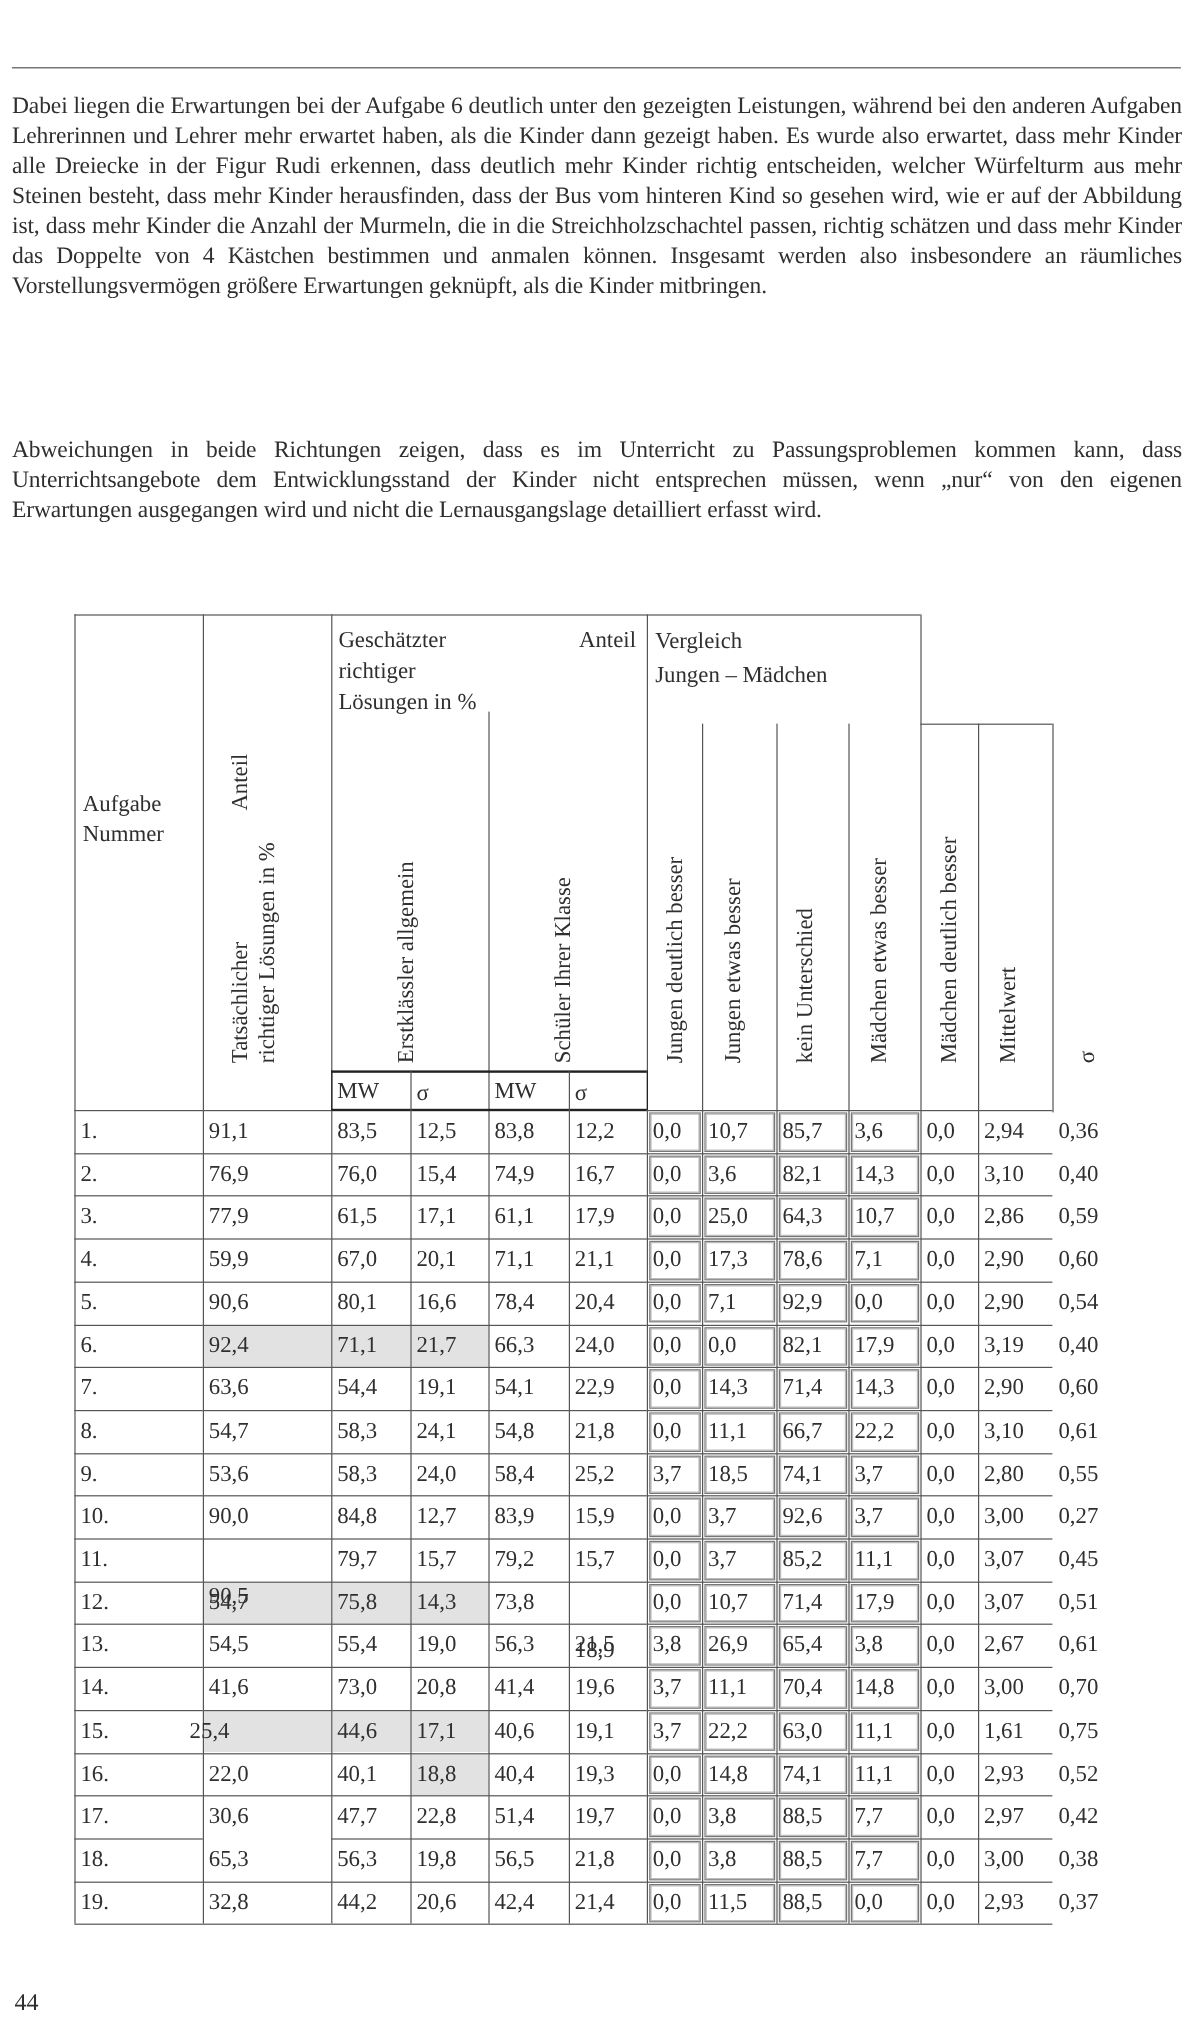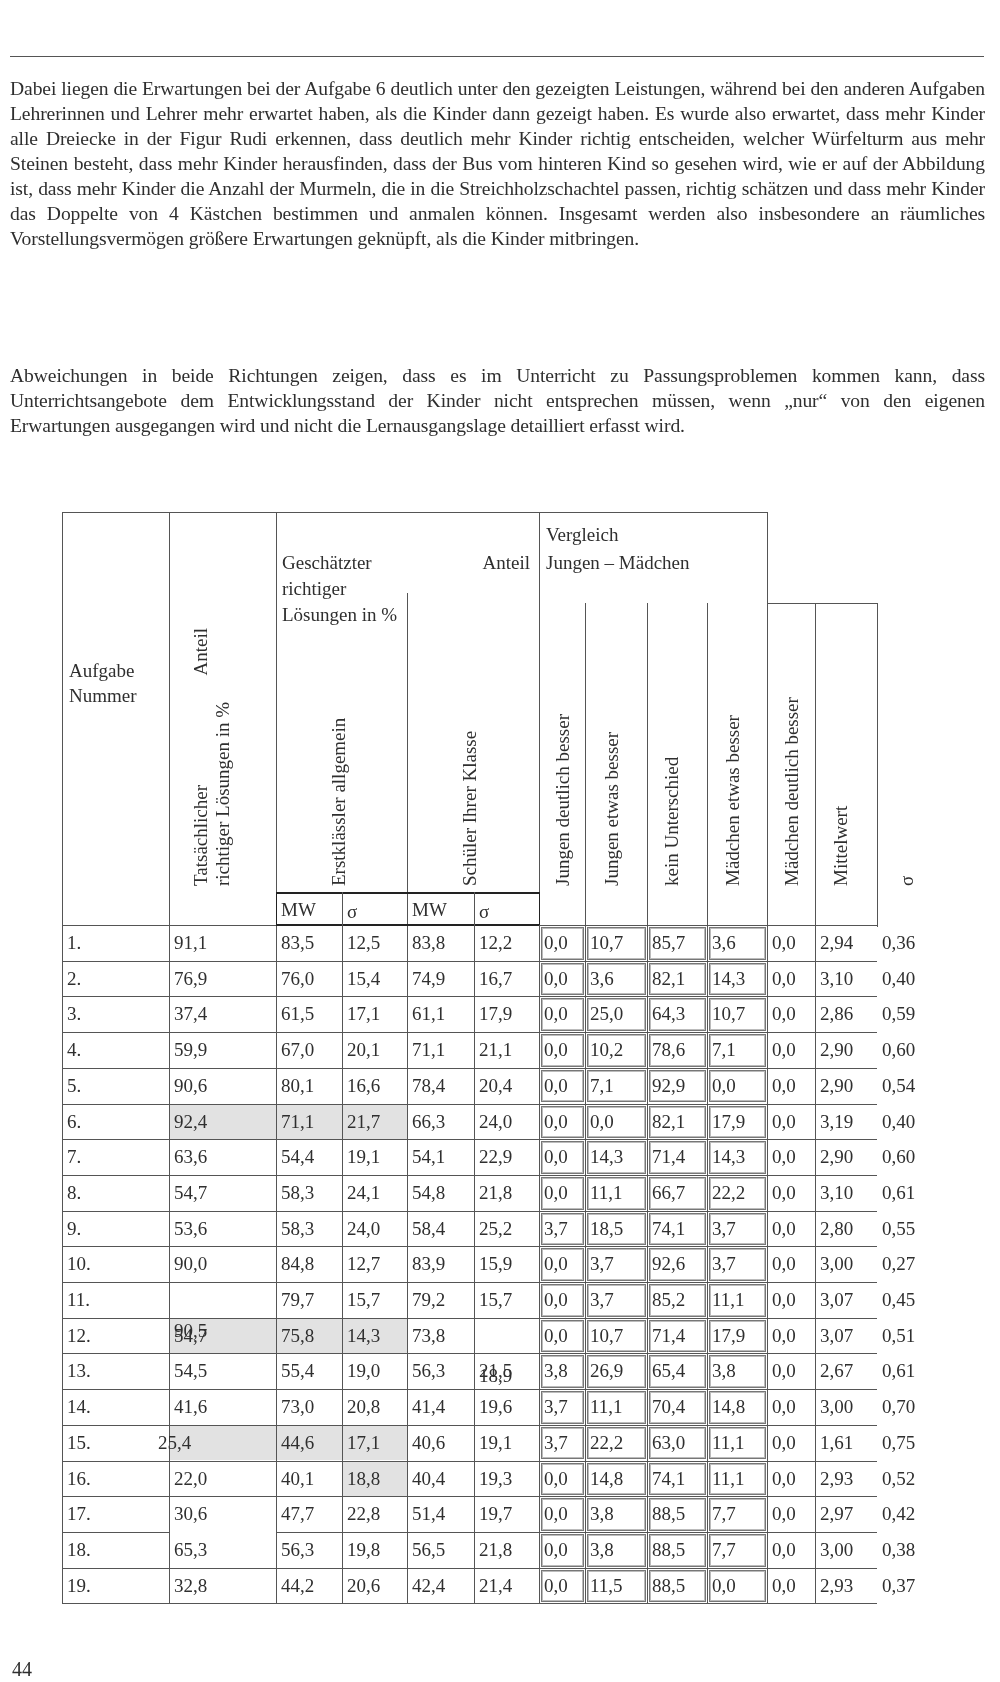--- a/index.html
+++ b/index.html
@@ -41,21 +41,21 @@
 
   <div class="rot" style="left:190px;top:886px;width:320px;">
     <div style="display:flex;justify-content:space-between;width:258px;">
       <span>Tatsächlicher</span>
       <span>Anteil</span>
     </div>
     <div>richtiger Lösungen in %</div>
   </div>
 
   <div class="cellt" style="left:282px;top:521px;width:250px;line-height:26px;">
-    <div style="display:flex;justify-content:space-between;width:248px;margin-top:29px;">
+    <div style="display:flex;justify-content:space-between;width:248px;">
       <span>Geschätzter</span>
       <span>Anteil</span>
     </div>
     <div>richtiger</div>
     <div>Lösungen in %</div>
   </div>
 
   <div class="rot" style="left:328px;top:886px;">Erstklässler allgemein</div>
   <div class="rot" style="left:459px;top:886px;">Schüler Ihrer Klasse</div>
 
@@ -278,40 +278,40 @@
     <div class="cellt" style="left: 412px; top: 968.7px;">74,9</div>
     <div class="cellt" style="left: 479px; top: 968.7px;">16,7</div>
     <div class="cellt" style="left: 544px; top: 968.7px;">0,0</div>
     <div class="cellt" style="left: 590px; top: 968.7px;">3,6</div>
     <div class="cellt" style="left: 652px; top: 968.7px;">82,1</div>
     <div class="cellt" style="left: 712px; top: 968.7px;">14,3</div>
     <div class="cellt" style="left: 772px; top: 968.7px;">0,0</div>
     <div class="cellt" style="left: 820px; top: 968.7px;">3,10</div>
     <div class="cellt" style="left: 882px; top: 968.7px;">0,40</div>
     <div class="cellt" style="left: 67px; top: 1004.4px;">3.</div>
-    <div class="cellt" style="left: 174px; top: 1004.4px;">37,4</div>
+    <div class="cellt" style="left: 174px; top: 1004.4px;">77,9</div>
     <div class="cellt" style="left: 281px; top: 1004.4px;">61,5</div>
     <div class="cellt" style="left: 347px; top: 1004.4px;">17,1</div>
     <div class="cellt" style="left: 412px; top: 1004.4px;">61,1</div>
     <div class="cellt" style="left: 479px; top: 1004.4px;">17,9</div>
     <div class="cellt" style="left: 544px; top: 1004.4px;">0,0</div>
     <div class="cellt" style="left: 590px; top: 1004.4px;">25,0</div>
     <div class="cellt" style="left: 652px; top: 1004.4px;">64,3</div>
     <div class="cellt" style="left: 712px; top: 1004.4px;">10,7</div>
     <div class="cellt" style="left: 772px; top: 1004.4px;">0,0</div>
     <div class="cellt" style="left: 820px; top: 1004.4px;">2,86</div>
     <div class="cellt" style="left: 882px; top: 1004.4px;">0,59</div>
     <div class="cellt" style="left: 67px; top: 1040.1px;">4.</div>
     <div class="cellt" style="left: 174px; top: 1040.1px;">59,9</div>
     <div class="cellt" style="left: 281px; top: 1040.1px;">67,0</div>
     <div class="cellt" style="left: 347px; top: 1040.1px;">20,1</div>
     <div class="cellt" style="left: 412px; top: 1040.1px;">71,1</div>
     <div class="cellt" style="left: 479px; top: 1040.1px;">21,1</div>
     <div class="cellt" style="left: 544px; top: 1040.1px;">0,0</div>
-    <div class="cellt" style="left: 590px; top: 1040.1px;">10,2</div>
+    <div class="cellt" style="left: 590px; top: 1040.1px;">17,3</div>
     <div class="cellt" style="left: 652px; top: 1040.1px;">78,6</div>
     <div class="cellt" style="left: 712px; top: 1040.1px;">7,1</div>
     <div class="cellt" style="left: 772px; top: 1040.1px;">0,0</div>
     <div class="cellt" style="left: 820px; top: 1040.1px;">2,90</div>
     <div class="cellt" style="left: 882px; top: 1040.1px;">0,60</div>
     <div class="cellt" style="left: 67px; top: 1075.8px;">5.</div>
     <div class="cellt" style="left: 174px; top: 1075.8px;">90,6</div>
     <div class="cellt" style="left: 281px; top: 1075.8px;">80,1</div>
     <div class="cellt" style="left: 347px; top: 1075.8px;">16,6</div>
     <div class="cellt" style="left: 412px; top: 1075.8px;">78,4</div>

